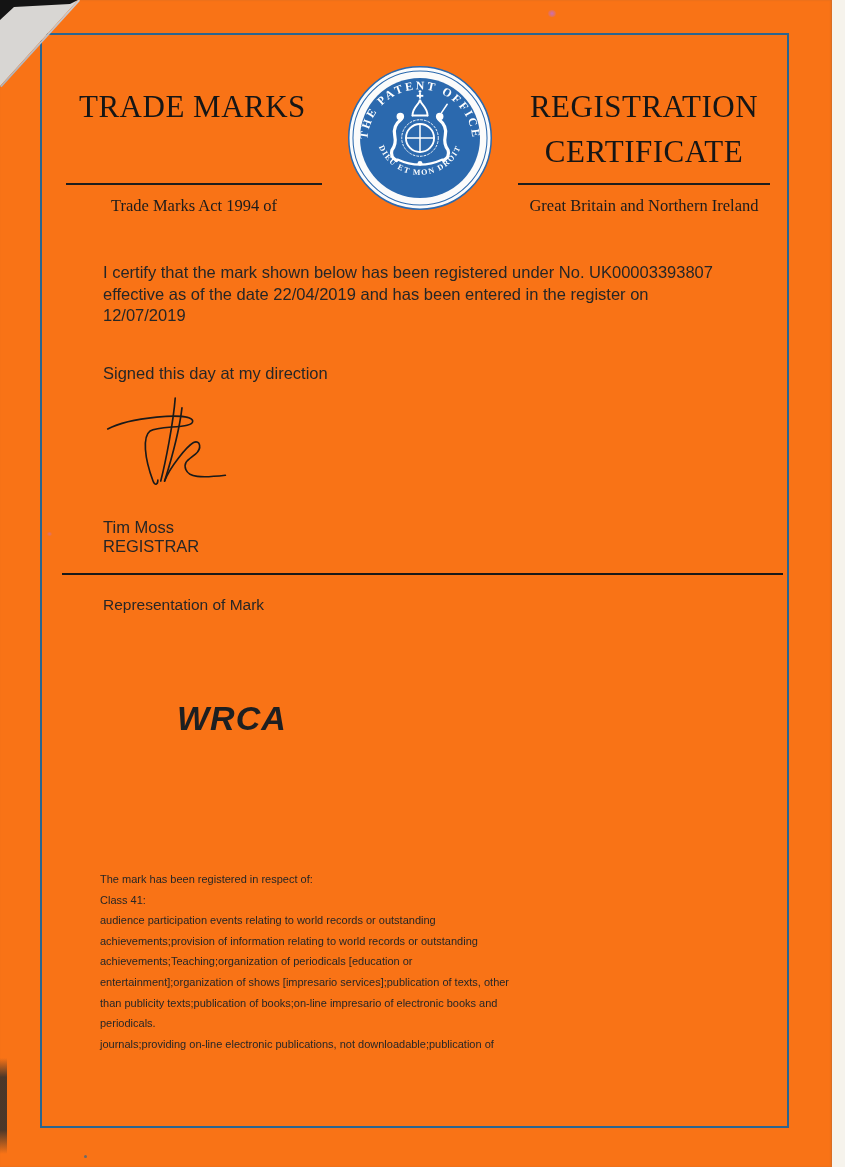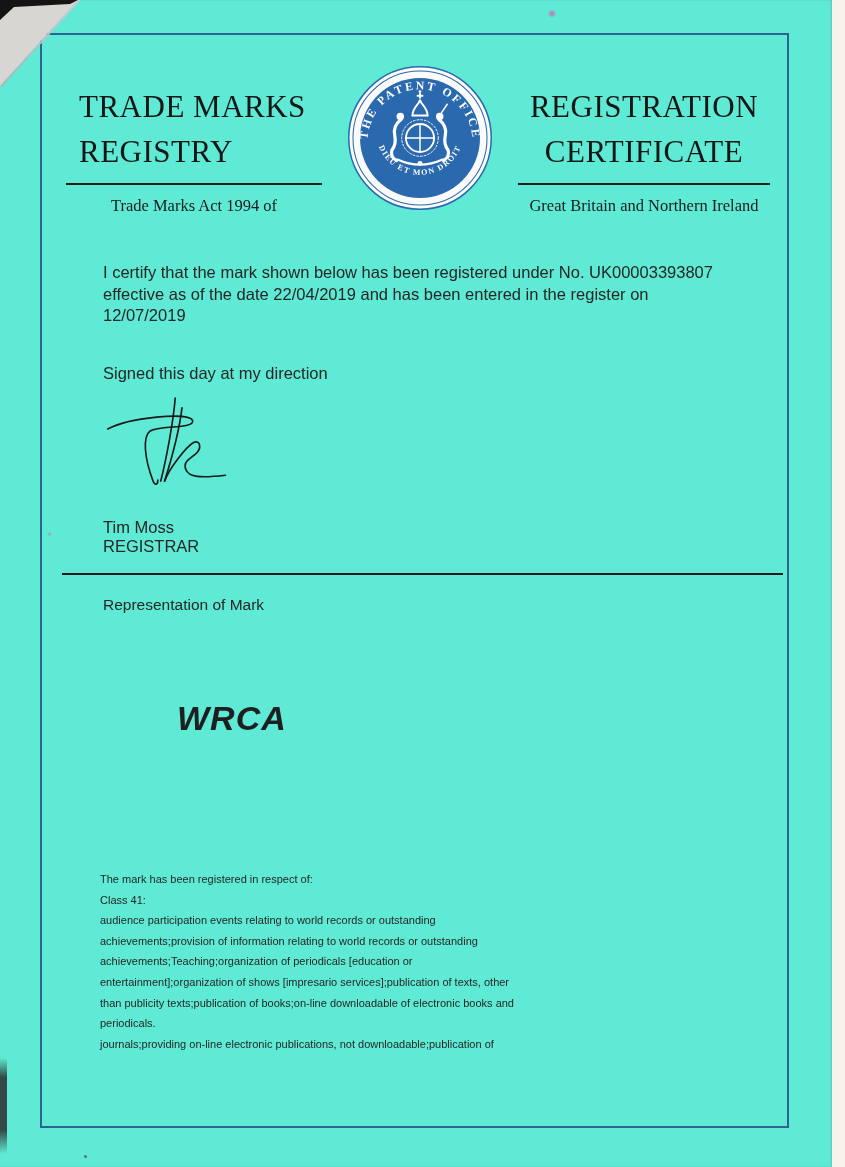--- a/index.html
+++ b/index.html
@@ -15,21 +15,21 @@
     clip-path:polygon(0 0,82px 0,0 90px);
   }
   .corner-black{
     position:absolute;left:0;top:0;width:80px;height:22px;
     background:#141414;
     clip-path:polygon(0 0,78px 0,70px 4px,14px 7px,0 20px);
   }
   
   #paper{
     position:absolute;left:0;top:0;width:832px;height:1167px;
-    background:#5eead4;
+    background:#f97316;
     clip-path:polygon(78px 0,832px 0,832px 1167px,0 1167px,0 86px);
     box-shadow:inset -1px 0 2px rgba(90,90,90,.25);
   }
   .fold-crease{
     position:absolute;left:0;top:86px;width:117px;height:2px;
     background:linear-gradient(90deg,#aeb2ba,#c9ccd3);
     transform-origin:0 0;transform:rotate(-47.8deg);
   }
   .blue-border{
     position:absolute;left:40px;top:33px;width:749px;height:1095px;
@@ -88,21 +88,20 @@
 
 <div class="backing-triangle"></div>
 <div class="corner-black"></div>
 
 <div id="paper">
 
   <div class="blue-border"></div>
 
   <div class="title title-left">
     <div>TRADE MARKS</div>
-    <div>REGISTRY</div>
   </div>
   <div class="title title-right">
     <div>REGISTRATION</div>
     <div>CERTIFICATE</div>
   </div>
 
   <svg class="seal" viewBox="0 0 160 160">
     <circle cx="80" cy="80" r="76" fill="#fbfbfb" stroke="#2b69ae" stroke-width="1.6"></circle>
     <circle cx="80" cy="80" r="71.5" fill="none" stroke="#2b69ae" stroke-width="1.1"></circle>
     <circle cx="80" cy="80" r="64" fill="#2b69ae"></circle>
@@ -168,21 +167,21 @@
   <div class="rep-label">Representation of Mark</div>
   <div class="mark-word">WRCA</div>
 
   <div class="services nowrap">
     <div>The mark has been registered in respect of:</div>
     <div>Class 41:</div>
     <div>audience participation events relating to world records or outstanding</div>
     <div>achievements;provision of information relating to world records or outstanding</div>
     <div>achievements;Teaching;organization of periodicals [education or</div>
     <div>entertainment];organization of shows [impresario services];publication of texts, other</div>
-    <div>than publicity texts;publication of books;on-line downloadable of electronic books and</div>
+    <div>than publicity texts;publication of books;on-line impresario of electronic books and</div>
     <div>periodicals.</div>
     <div>journals;providing on-line electronic publications, not downloadable;publication of</div>
   </div>
 
 
   <div class="fold-crease"></div>
   <div class="pink-speck speck-left"></div>
   <div class="dot-bottom"></div>
 </div>
 

